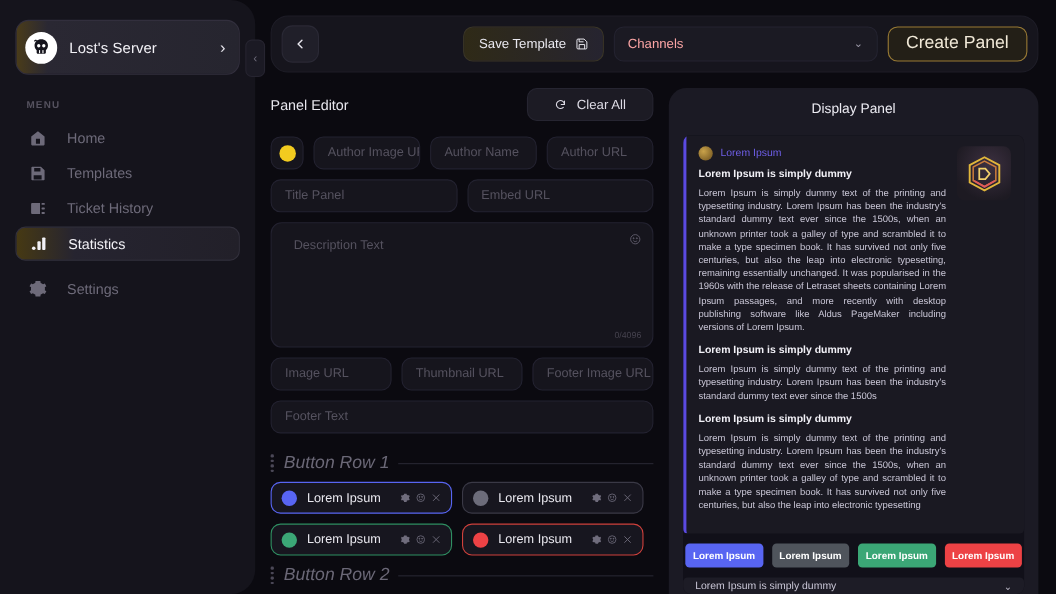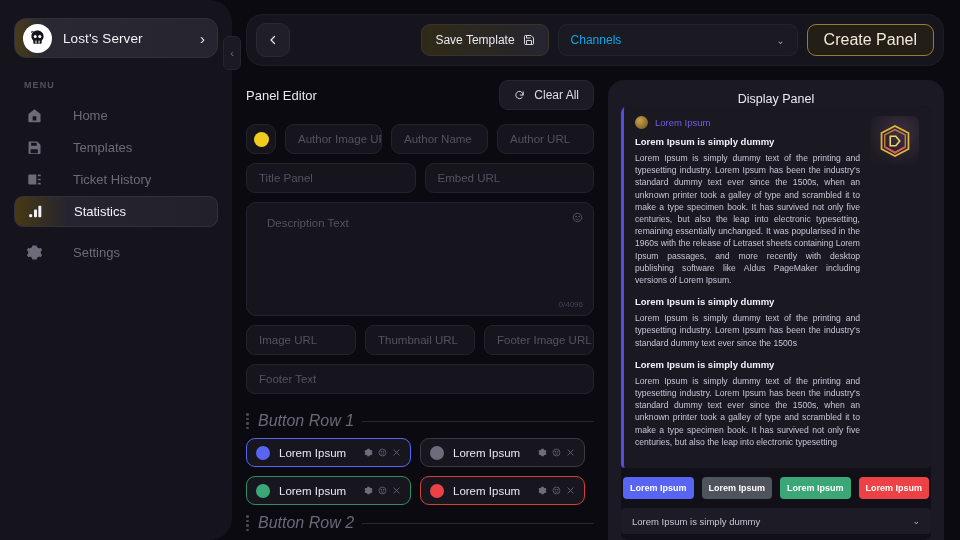--- a/index.html
+++ b/index.html
@@ -14,41 +14,41 @@
   
   .sidebar {
     width: 232px; height: 100%;
     background: #15141c;
     border-radius: 0 22px 22px 0;
     padding: 18px 14px 0 14px;
     position: relative;
     flex: 0 0 232px;
   }
   .server-card {
-    height: 40px; border-radius: 12px;
+    height: 50px; border-radius: 12px;
     background: linear-gradient(90deg, #4a3c19 0%, #2a2833 14%, #26252f 100%);
     display: flex; align-items: center; gap: 11px;
     padding: 0 12px 0 8px;
     border: 1px solid #322f3d;
     cursor: pointer;
   }
   .avatar {
     width: 29px; height: 29px; border-radius: 50%;
     background: #fff; flex: 0 0 29px;
     display: flex; align-items: center; justify-content: center;
   }
   .server-name { color: #f2f1f6; font-size: 13.5px; flex: 1; letter-spacing: .1px; }
   .chev-right { color: #e8e7ee; font-size: 15px; line-height: 1; }
 
   .menu-label {
     color: #55525f; font-size: 9px; letter-spacing: 1.1px;
     margin: 22px 0 10px 10px; font-weight: 600;
   }
   .nav-item {
-    display: flex; align-items: center; gap: 30px;
+    display: flex; align-items: center; gap: 18px;
     height: 31px; padding: 0 12px; border-radius: 9px;
     margin-bottom: 1px; cursor: pointer;
   }
   .nav-item .nav-label { color: #6d6a79; font-size: 13px; }
   .nav-item.active {
     background: linear-gradient(90deg, #463913 0%, #262430 26%, #222029 100%);
     border: 1px solid #32303c;
     text-align: right;
   }
   .nav-item.active .nav-label { color: #f2f1f6; }
@@ -82,37 +82,37 @@
     border: 1px solid #3a3527;
     display: flex; align-items: center; gap: 8px;
     color: #e9e8ef; font-size: 12px; cursor: pointer; white-space: nowrap;
   }
   .channels-select {
     width: 240px; height: 32px; border-radius: 9px;
     background: #1b1a23; border: 1px solid #242330;
     display: flex; align-items: center; padding: 0 12px;
     cursor: pointer;
   }
-  .channels-select .ph { color: #0ea5e9; font-size: 12px; flex: 1; }
+  .channels-select .ph { color: #fca5a5; font-size: 12px; flex: 1; }
   .channels-select .cv { color: #9c99a8; font-size: 10px; }
   .create-panel {
     height: 32px; border-radius: 9px; padding: 0 16px;
     background: #231f17; border: 1px solid #9a7b35;
     color: #f1e9d8; font-size: 16px; cursor: pointer;
     display: flex; align-items: center; white-space: nowrap;
   }
 
   .columns { display: flex; gap: 14px; margin-top: 14px; flex: 1; min-height: 0; }
 
   
   .editor-col { width: 348px; flex: 0 0 348px; display: flex; flex-direction: column; min-height: 0; }
   .editor-head { display: flex; align-items: center; height: 30px; margin-bottom: 14px; }
   .editor-title { color: #e8e7ee; font-size: 13px; flex: 1; }
   .clear-all {
-    height: 30px; border-radius: 9px; padding: 0 14px;
+    height: 30px; border-radius: 9px; padding: 0 24px;
     background: #1c1b24; border: 1px solid #262531;
     display: flex; align-items: center; gap: 9px;
     color: #dedce6; font-size: 12px; cursor: pointer;
   }
 
   .row { display: flex; gap: 9px; margin-bottom: 9px; }
   .fld {
     height: 30px; border-radius: 9px;
     background: #16151d; border: 1px solid #232230;
     display: flex; align-items: center; padding: 0 12px;
@@ -150,21 +150,21 @@
   .pbtn .lbl { color: #e9e8ef; font-size: 11.5px; flex: 1; white-space: nowrap; overflow: hidden; }
   .pbtn .acts { display: flex; align-items: center; gap: 5px; color: #6f6c7c; }
   .pbtn .acts svg { display: block; cursor: pointer; }
   .pbtn.b-blurple { border: 1px solid #5865f2; }
   .pbtn.b-grey { border: 1px solid #3a3946; }
   .pbtn.b-green { border: 1px solid #2f8f62; }
   .pbtn.b-red { border: 1px solid #d0413c; }
 
   
   .preview-col { flex: 1; background: #1b1a24; border-radius: 16px 16px 0 0; padding: 12px 13px 0 13px; min-width: 0; display: flex; flex-direction: column; }
-  .preview-title { text-align: center; color: #ecebf2; font-size: 12.5px; margin-bottom: 0; }
+  .preview-title { text-align: center; color: #ecebf2; font-size: 12.5px; margin-bottom: 17px; }
   .embed-wrap { background: #111019; border-radius: 7px; padding: 0; overflow: hidden; display: flex; flex-direction: column; flex: 1; min-height: 0; }
   .embed { display: flex; border-left: 3px solid #5b4ae0; background: #1a1922; border-radius: 4px; padding: 10px 12px 11px 11px; gap: 10px; }
   .embed-body { flex: 1; min-width: 0; }
   .author-line { display: flex; align-items: center; gap: 7px; margin-bottom: 7px; }
   .author-av { width: 13px; height: 13px; border-radius: 50%; flex: 0 0 13px; background: radial-gradient(circle at 35% 35%, #c9a24a, #6b4f1d); }
   .author-name { color: #6f5fe8; font-size: 9.5px; }
   .embed-h { color: #f3f2f8; font-size: 9.5px; font-weight: bold; margin-bottom: 5px; }
   .embed-p { color: #c9c6d6; font-size: 8.6px; line-height: 1.42; text-align: justify; margin-bottom: 10px; }
   .embed-p.tight { margin-bottom: 9px; }
   .embed-thumb {

